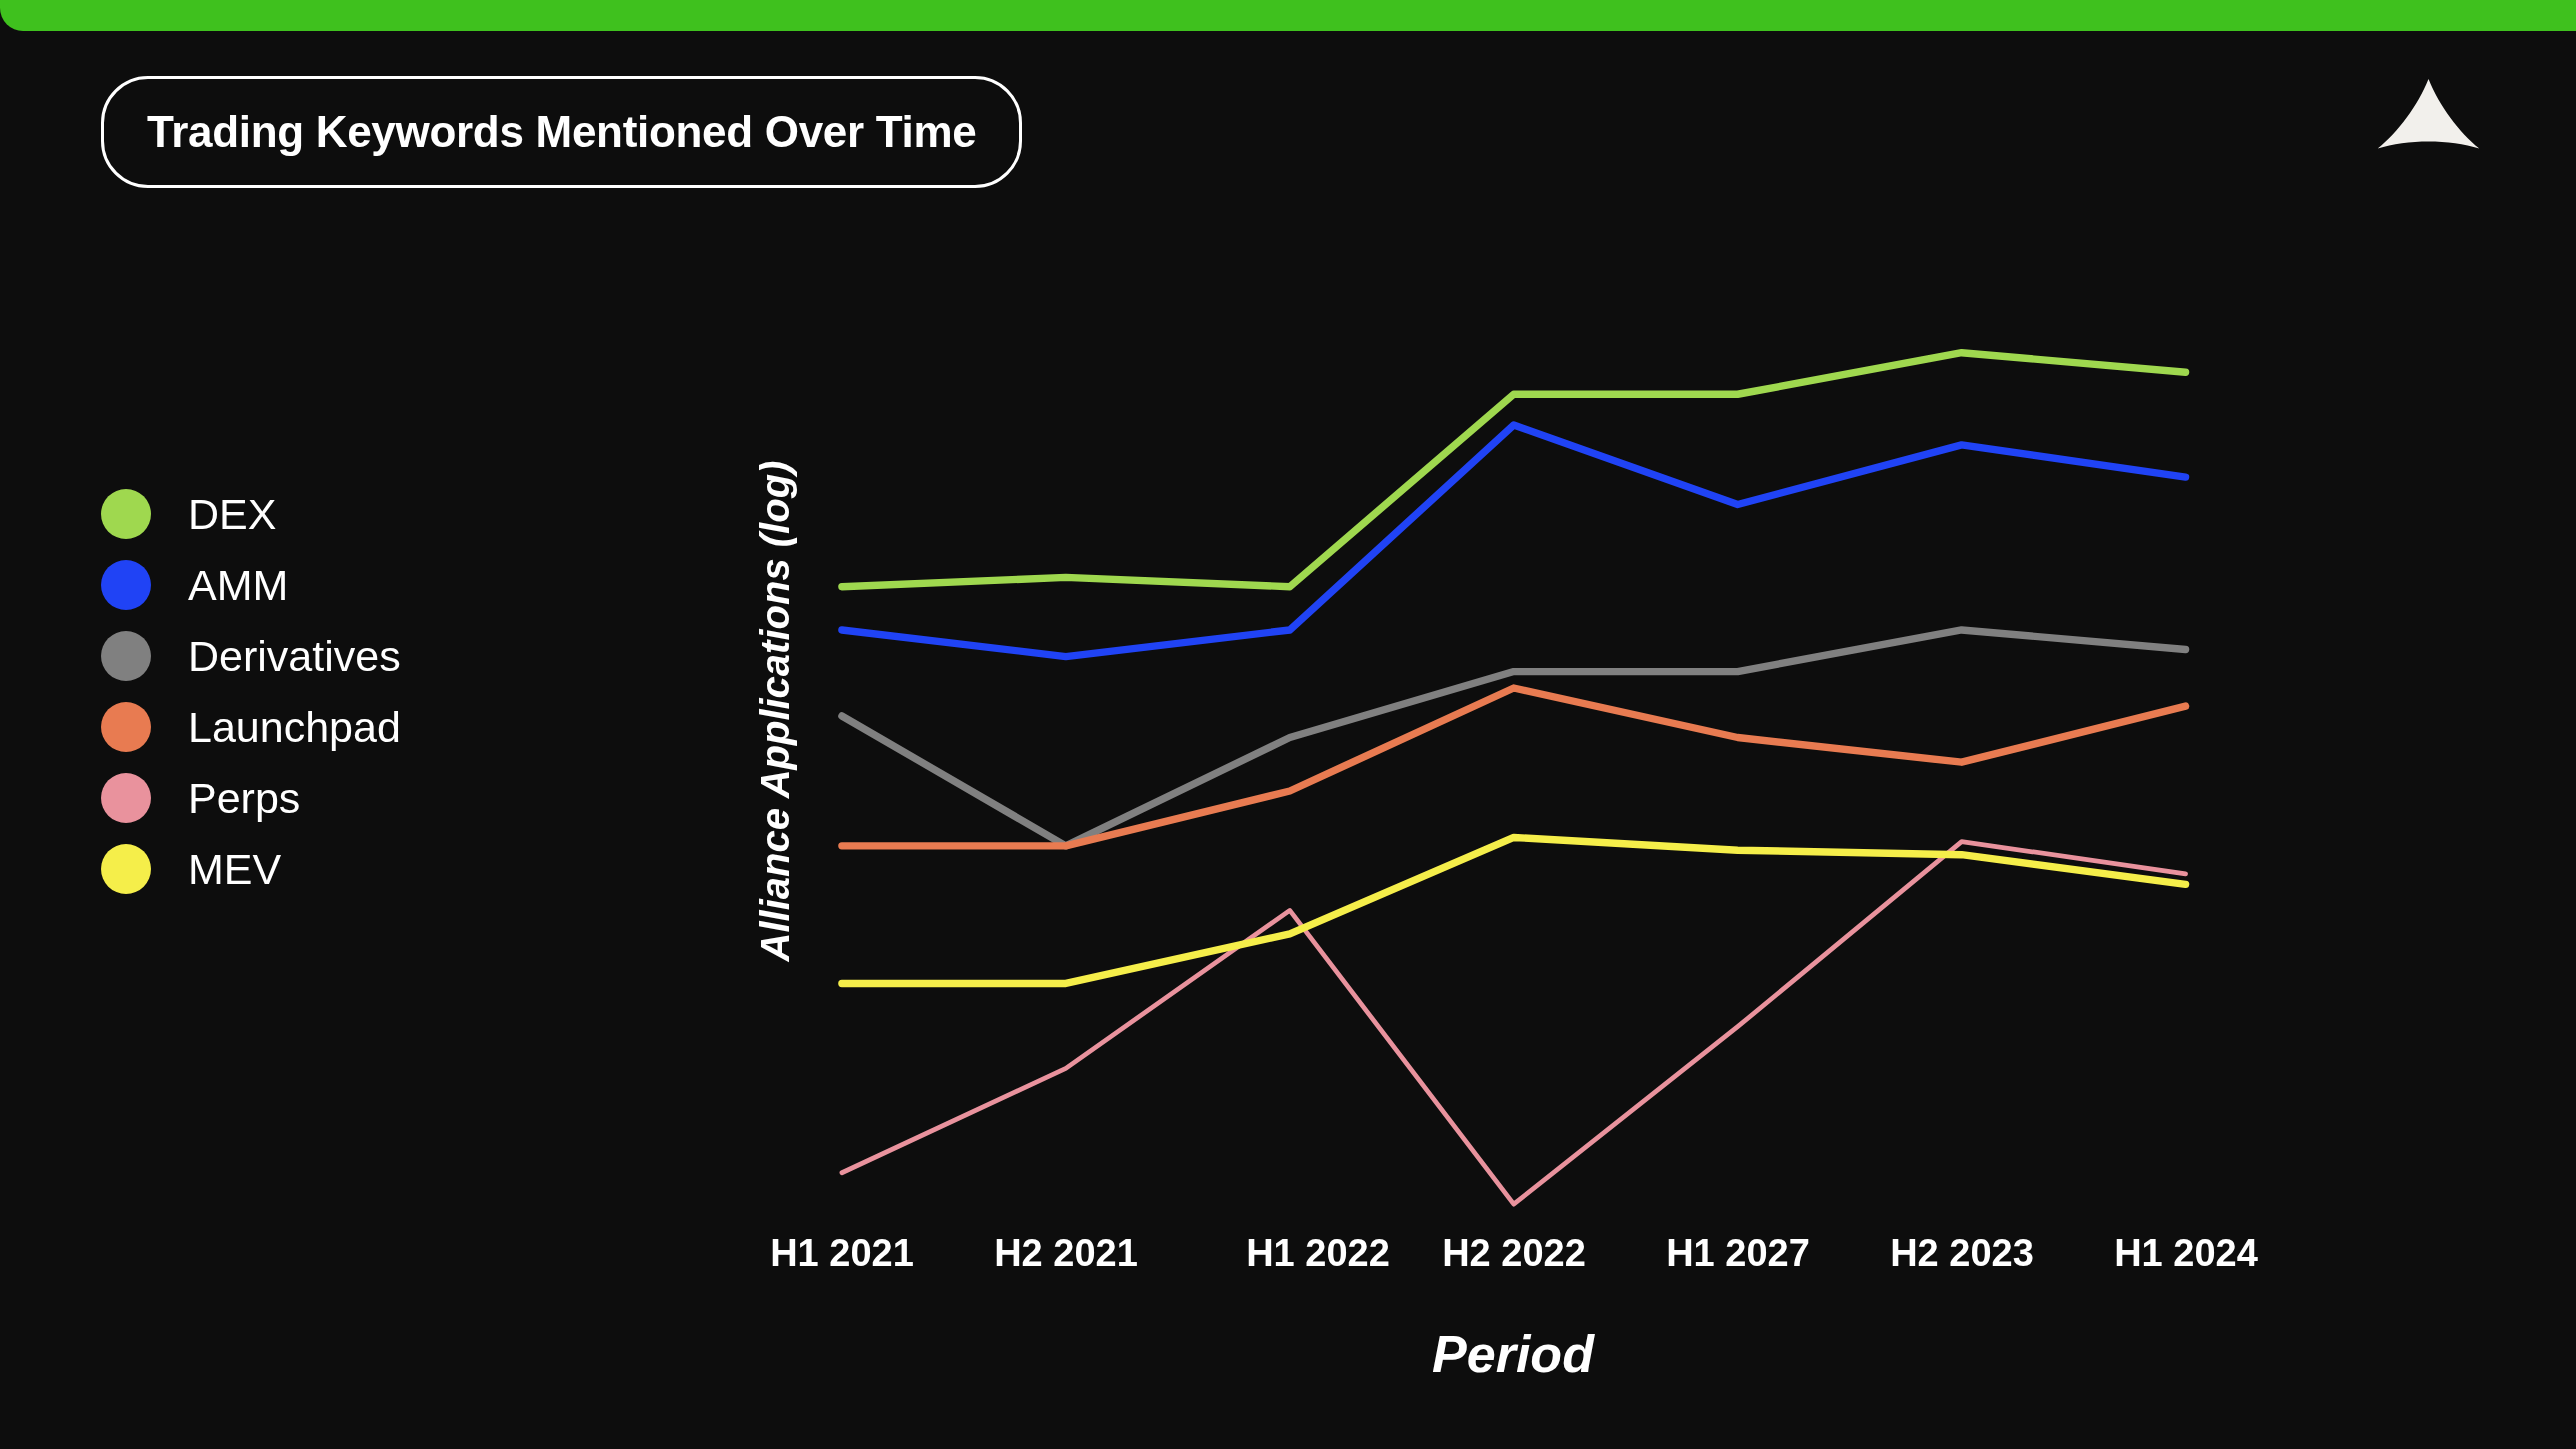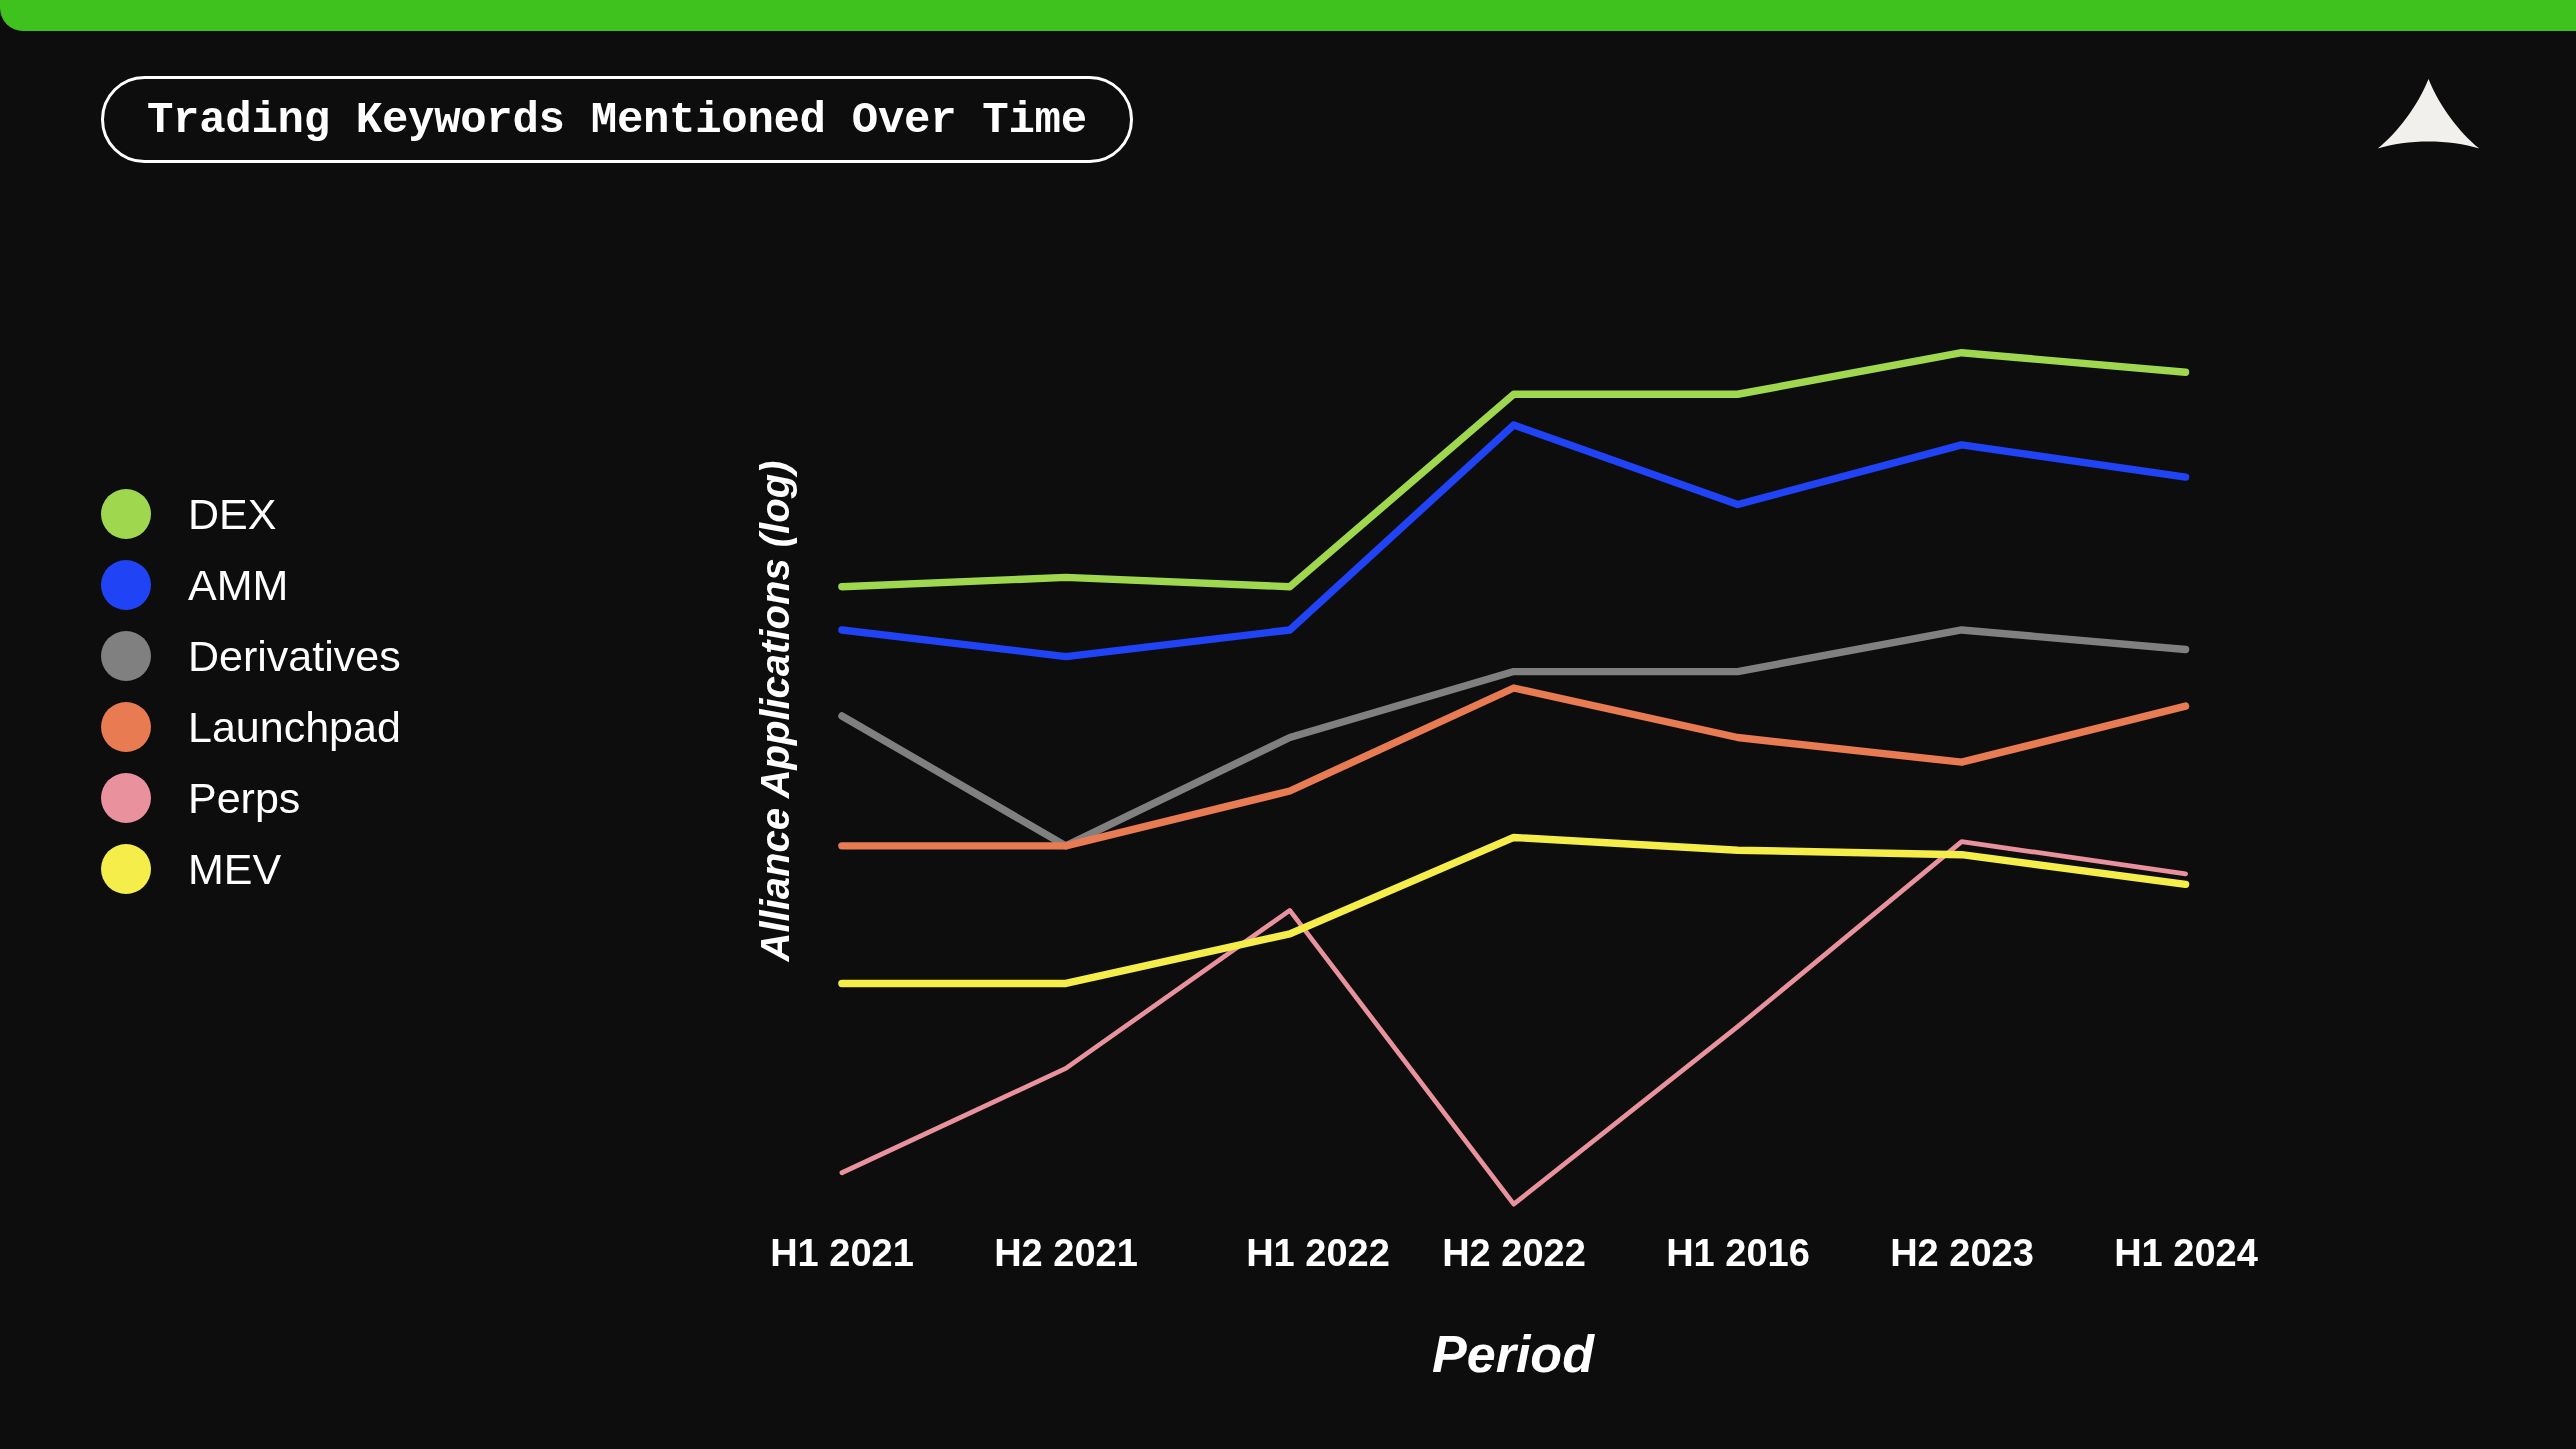--- a/index.html
+++ b/index.html
@@ -22,27 +22,26 @@
     left:0; top:0;
     width:2576px; height:31px;
     background:#3fc11e;
     border-bottom-left-radius:23px;
   }
 
   
   #title-pill {
     position:absolute;
     left:101px; top:76px;
-    height:87px;
+    height:112px;
     padding:0 43px;
     display:flex; align-items:center;
     border:3.4px solid #ffffff;
     border-radius:47px;
     background:#0d0d0d;
-    font-family:Liberation Mono, monospace;
   }
   #title-pill .title-text {
     color:#ffffff;
     font-size:44px;
     font-weight:bold;
     letter-spacing:-0.3px;
     white-space:nowrap;
     line-height:1;
   }
 
@@ -191,21 +190,21 @@
       </svg>
   </div>
 
   <div id="y-axis-label">Alliance Applications (log)</div>
 
   <div id="x-tick-row">
       <div class="x-tick" style="left: 104px; top: 0px;">H1 2021</div>
       <div class="x-tick" style="left: 328px; top: 0px;">H2 2021</div>
       <div class="x-tick" style="left: 580px; top: 0px; text-align: center;">H1 2022</div>
       <div class="x-tick" style="left: 776px; top: 0px;">H2 2022</div>
-      <div class="x-tick" style="left: 1000px; top: 0px;">H1 2016</div>
+      <div class="x-tick" style="left: 1000px; top: 0px;">H1 2027</div>
       <div class="x-tick" style="left: 1224px; top: 0px;">H2 2023</div>
       <div class="x-tick" style="left: 1448px; top: 0px;">H1 2024</div>
     </div>
 
   <div id="x-axis-label">Period</div>
 
 </div>
 
 
 </body></html>

